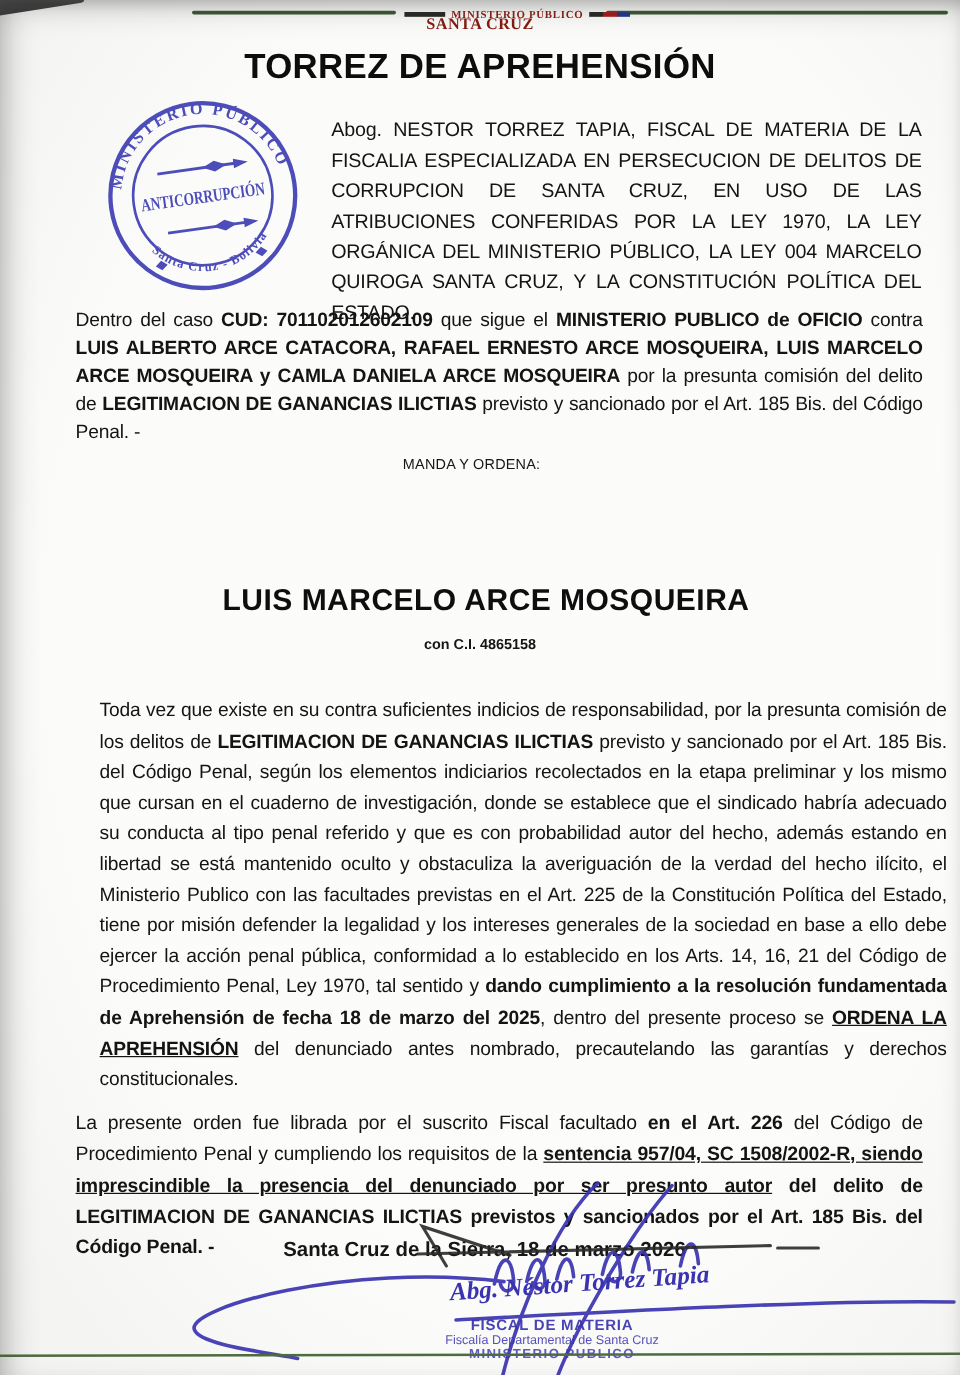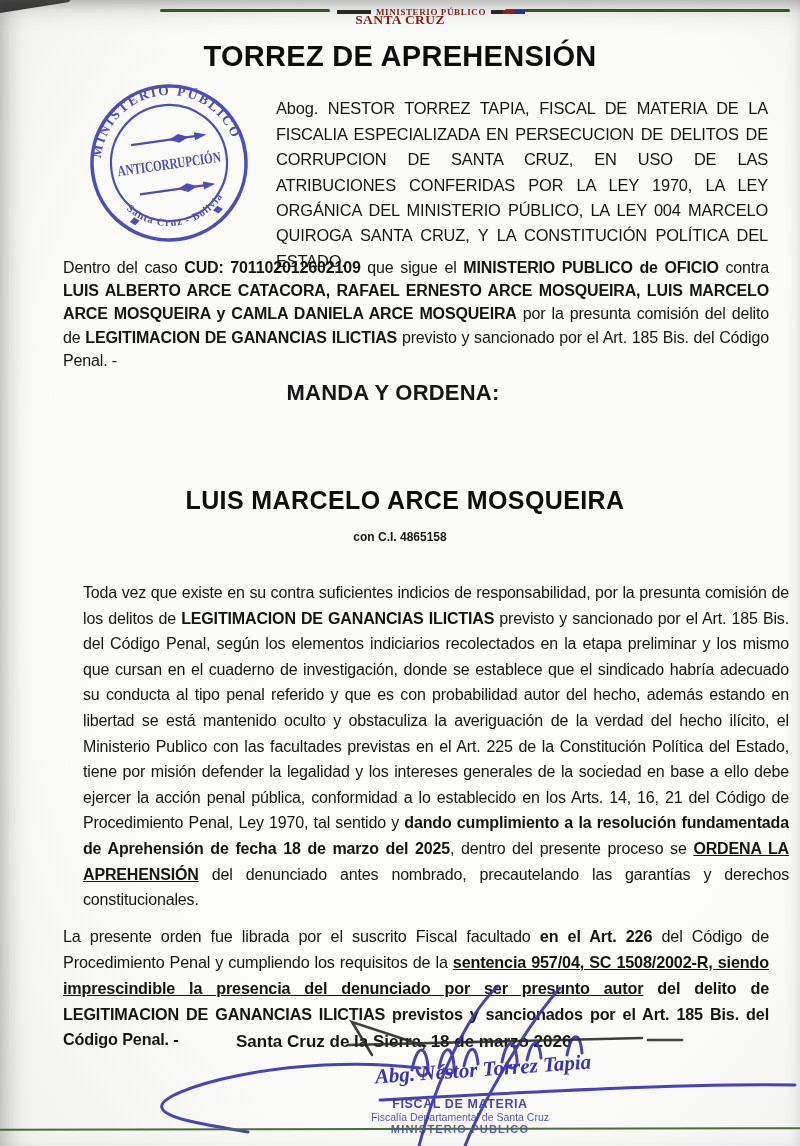--- a/index.html
+++ b/index.html
@@ -39,21 +39,21 @@
 
   
   .stamp{position:absolute; left:84px; top:78px; width:170px; height:170px;
     transform:rotate(-8deg); opacity:.9; z-index:3;}
 
   
   .txt{position:absolute; text-align:justify; letter-spacing:-0.15px; color:#141414;}
   .p-intro{left:276px; top:80px; width:492px; font-size:16.4px; line-height:25.4px;}
   .p-case{left:63px; top:240px; width:706px; font-size:16px; line-height:23.2px;}
   .h-manda{position:absolute; left:63px; top:380px; width:660px; text-align:center;
-    font-size:22px; font-weight:700; letter-spacing:.2px;}
+    font-size:12px; font-weight:400; letter-spacing:.2px;}
   .p-order{left:63px; top:420px; width:706px; font-size:16.4px; line-height:26px;}
   .subject-name{position:absolute; left:0; top:486px; width:810px; text-align:center;
     font-size:25px; font-weight:700; letter-spacing:.4px; color:#0e0e0e;}
   .subject-ci{position:absolute; left:0; top:530px; width:800px; text-align:center;
     font-size:12px; font-weight:700;}
   .p-grounds{left:63px; top:564px; width:706px; font-size:16px; line-height:25.6px;margin-left:20px;}
   .p-closing{left:63px; top:908px; width:706px; font-size:16.2px; line-height:25.8px;}
   .dateline{position:absolute; left:236px; top:1032px; font-size:17px; font-weight:700;}
 
   

